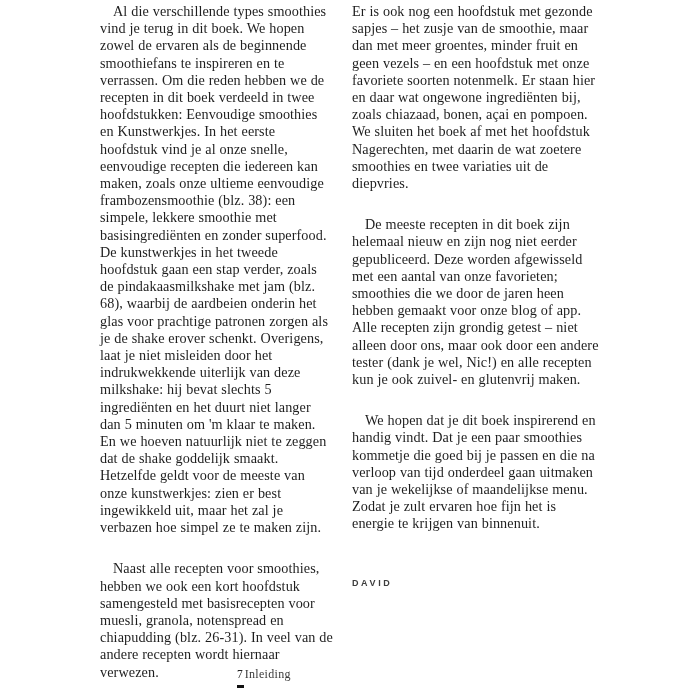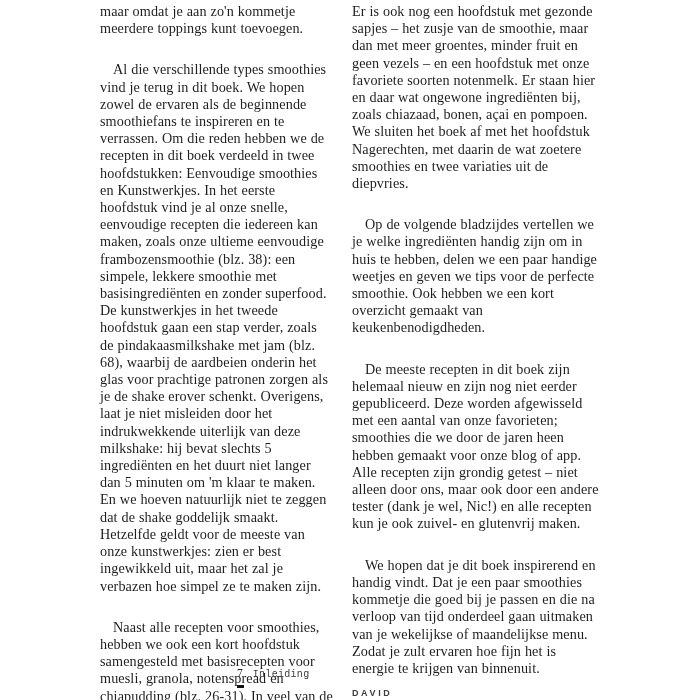--- a/index.html
+++ b/index.html
@@ -36,71 +36,69 @@
     font-size: 14.2px;
     line-height: 17.2px;
     text-align: left;
     letter-spacing: 0.1px;
     word-spacing: 0.2px;
     hyphens: none;
   }
   .col p + p { margin-top: 24px; }
   .col p.indent { text-indent: 13px; }
   .signature {
-    margin-top: 11px;
+    margin-top: 45px;
     font-family: "Liberation Sans", sans-serif;
     font-size: 9px;
     font-weight: bold;
     letter-spacing: 2.6px;
     color: #3d3d3d;
   }
   .page-footer {
     position: absolute;
     left: 237px;
     top: 667px;
     display: flex;
     align-items: baseline;
   }
   .page-number {
     font-family: "Liberation Serif", serif;
     font-size: 11.5px;
     color: #222222;
   }
   .section-label {
-    margin-left: 10px;
-    font-family: Liberation Mono, monospace;
-    font-size: 10px;
+    margin-left: 2px;
+    font-family: Liberation Serif, serif;
+    font-size: 12px;
     letter-spacing: 0.3px;
     color: #3a3a3a;
   }
   .footer-dash {
     position: absolute;
     left: 237px;
     top: 685px;
     width: 7px;
     height: 3px;
     background: #111111;
   }
 </style>
 </head>
 <body>
 
 <div class="book-page">
 
   <div class="columns">
 
     <div class="col col-left">
-      <p>maar omdat je aan zo'n kommetje meerdere toppings kunt toevoegen.</p>
       <p class="indent">Al die verschillende types smoothies vind je terug in dit boek. We hopen zowel de ervaren als de beginnende smoothiefans te inspireren en te verrassen. Om die reden hebben we de recepten in dit boek verdeeld in twee hoofdstukken: Eenvoudige smoothies en Kunstwerkjes. In het eerste hoofdstuk vind je al onze snelle, eenvoudige recepten die iedereen kan maken, zoals onze ultieme eenvoudige frambozensmoothie (blz. 38): een simpele, lekkere smoothie met basisingrediënten en zonder superfood. De kunstwerkjes in het tweede hoofdstuk gaan een stap verder, zoals de pindakaasmilkshake met jam (blz. 68), waarbij de aardbeien onderin het glas voor prachtige patronen zorgen als je de shake erover schenkt. Overigens, laat je niet misleiden door het indrukwekkende uiterlijk van deze milkshake: hij bevat slechts 5 ingrediënten en het duurt niet langer dan 5 minuten om 'm klaar te maken. En we hoeven natuurlijk niet te zeggen dat de shake goddelijk smaakt. Hetzelfde geldt voor de meeste van onze kunstwerkjes: zien er best ingewikkeld uit, maar het zal je verbazen hoe simpel ze te maken zijn.</p>
       <p class="indent">Naast alle recepten voor smoothies, hebben we ook een kort hoofdstuk samengesteld met basisrecepten voor muesli, granola, notenspread en chiapudding (blz. 26-31). In veel van de andere recepten wordt hiernaar verwezen.</p>
     </div>
 
     <div class="col col-right">
       <p>Er is ook nog een hoofdstuk met gezonde sapjes – het zusje van de smoothie, maar dan met meer groentes, minder fruit en geen vezels – en een hoofdstuk met onze favoriete soorten notenmelk. Er staan hier en daar wat ongewone ingrediënten bij, zoals chiazaad, bonen, açai en pompoen. We sluiten het boek af met het hoofdstuk Nagerechten, met daarin de wat zoetere smoothies en twee variaties uit de diepvries.</p>
-      <p class="indent">Op de volgende bladzijdes vertellen we je welke ingrediënten handig zijn om in huis te hebben, delen we een paar handige weetjes en geven we tips voor de perfecte smoothie. Ook hebben we een kort overzicht gemaakt van keukenbenodigdheden.</p>
       <p class="indent">De meeste recepten in dit boek zijn helemaal nieuw en zijn nog niet eerder gepubliceerd. Deze worden afgewisseld met een aantal van onze favorieten; smoothies die we door de jaren heen hebben gemaakt voor onze blog of app. Alle recepten zijn grondig getest – niet alleen door ons, maar ook door een andere tester (dank je wel, Nic!) en alle recepten kun je ook zuivel- en glutenvrij maken.</p>
       <p class="indent">We hopen dat je dit boek inspirerend en handig vindt. Dat je een paar smoothies kommetje die goed bij je passen en die na verloop van tijd onderdeel gaan uitmaken van je wekelijkse of maandelijkse menu. Zodat je zult ervaren hoe fijn het is energie te krijgen van binnenuit.</p>
       <div class="signature">DAVID</div>
     </div>
 
   </div>
 
   <div class="page-footer">
     <span class="page-number">7</span>
     <span class="section-label">Inleiding</span>

